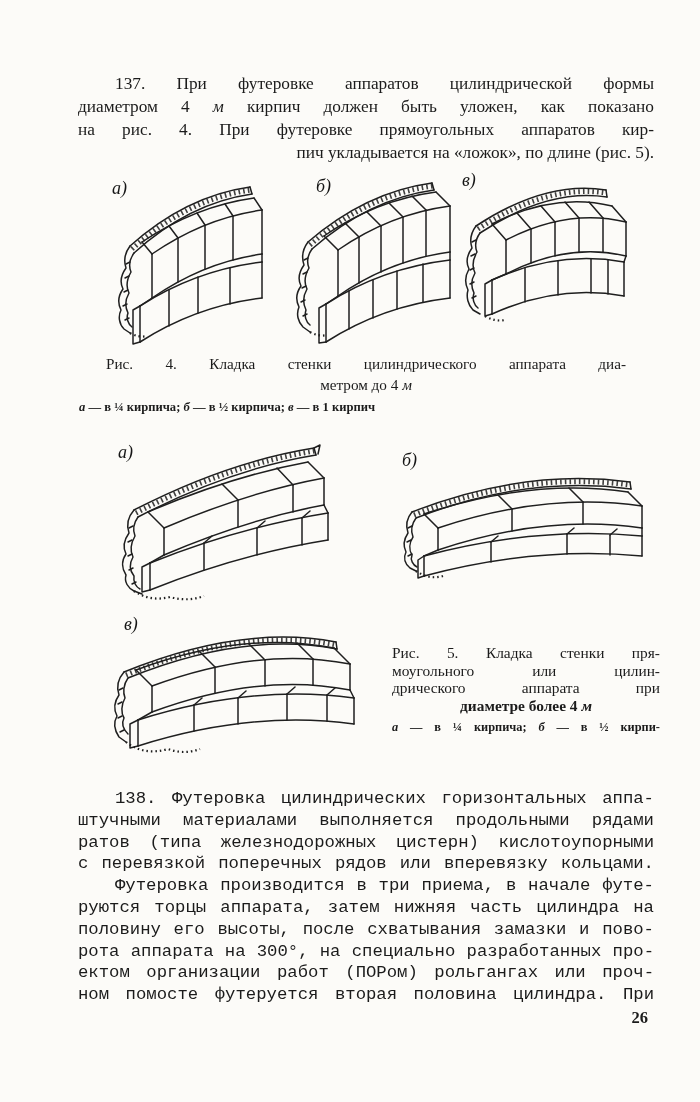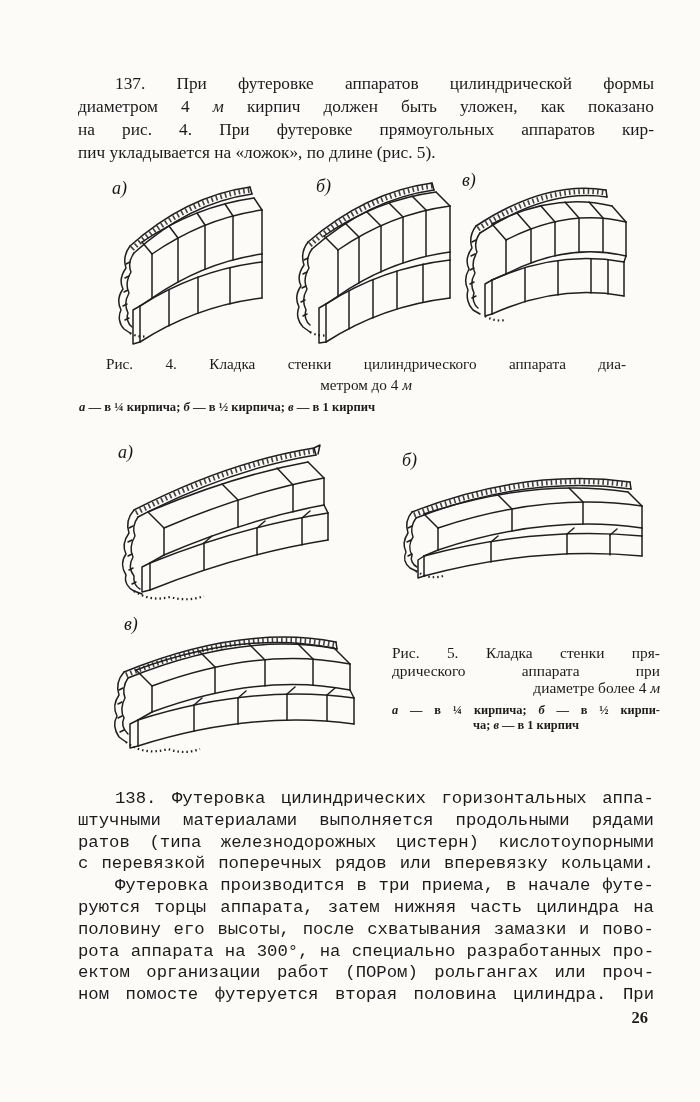--- a/index.html
+++ b/index.html
@@ -8,35 +8,35 @@
     background:#fcfbf8;
     font-family:"Liberation Serif","DejaVu Serif",serif;
     color:#1b1b1b;
     overflow:hidden;
   }
   .page{position:absolute;left:16px;top:0;width:612px;height:1102px;}
   .para{position:absolute;left:62px;width:576px;font-size:17.3px;}
   .p137{top:72px;line-height:23px;}
   .p138{top:788px;line-height:21.8px;font-family:Liberation Mono, monospace;}
   .jl{text-align:justify;text-align-last:justify;}
-  .ll{text-align:left;}
+  .ll{text-align:right;}
   .ind{text-indent:37px;}
   .it{font-style:italic;}
   .fig{position:absolute;}
   .fig svg{display:block;}
   .figlabel{
     position:absolute;font-style:italic;font-size:18px;color:#161616;
     font-family:"Liberation Serif","DejaVu Serif",serif;
   }
   .f4cap{position:absolute;left:90px;top:354px;width:520px;font-size:15.2px;line-height:20.5px;}
   .f4cap .c2{text-align:center;}
   .f4sub{position:absolute;left:63px;top:400px;width:575px;
          font-size:12.6px;font-weight:bold;}
   .f5cap{position:absolute;left:376px;top:644px;width:268px;font-size:15.4px;line-height:17.6px;}
-  .f5cap .c4{text-align:right;}
+  .f5cap .c4{text-align:center;font-weight:bold;}
   .f5sub{margin-top:6px;font-size:12.4px;line-height:15.4px;font-weight:bold;}
   .f5sub .s2{text-align:center;}
   .pageno{position:absolute;left:598px;top:1008px;width:34px;text-align:right;
           font-weight:bold;font-size:16.5px;}
   g.ln{stroke:#1f1f1f;stroke-width:1.5;fill:none;stroke-linecap:round;stroke-linejoin:round;}
   path.tex{stroke:#1f1f1f;stroke-width:5;fill:none;stroke-dasharray:1.6 3.1;opacity:.85;}
   path.dots{stroke:#1f1f1f;stroke-width:2.2;fill:none;stroke-dasharray:1.5 3;}
 </style>
 </head>
 <body>
@@ -228,25 +228,25 @@
         <path d="M110,99 L110,125 M154,92 L154,118 M203,88 L203,114 M243,89 L243,115"></path>
         <path d="M110,99 l8,-7 M154,92 l8,-7 M203,88 l8,-7 M243,89 l8,-7"></path>
         <path d="M54,114 L46,118 L46,142 L54,140"></path>
       </g>
       <path class="dots" d="M42,136 Q60,150 84,143 Q100,149 116,143"></path>
     </svg>
   </div>
 
   <div class="f5cap">
     <div class="jl">Рис. 5. Кладка стенки пря-</div>
+    <div class="jl">моугольного или цилин-</div>
     <div class="jl">дрического аппарата при</div>
     <div class="c4"><span>диаметре более 4 </span><span class="it">м</span></div>
     <div class="f5sub">
       <div class="jl"><span class="it">а</span><span> — в ¼ кирпича; </span><span class="it">б</span><span> — в ½ кирпи-</span></div>
-      <div class="s2"><span>ча; </span><span class="it">в</span><span> — в 1 кирпич</span></div>
     </div>
   </div>
 
   <div class="para p138">
     <div class="jl ind">138. Футеровка цилиндрических горизонтальных аппа-</div>
     <div class="jl">штучными материалами выполняется продольными рядами</div>
     <div class="jl">ратов (типа железнодорожных цистерн) кислотоупорными</div>
     <div class="jl">с перевязкой поперечных рядов или вперевязку кольцами.</div>
     <div class="jl ind">Футеровка производится в три приема, в начале футе-</div>
     <div class="jl">руются торцы аппарата, затем нижняя часть цилиндра на</div>

